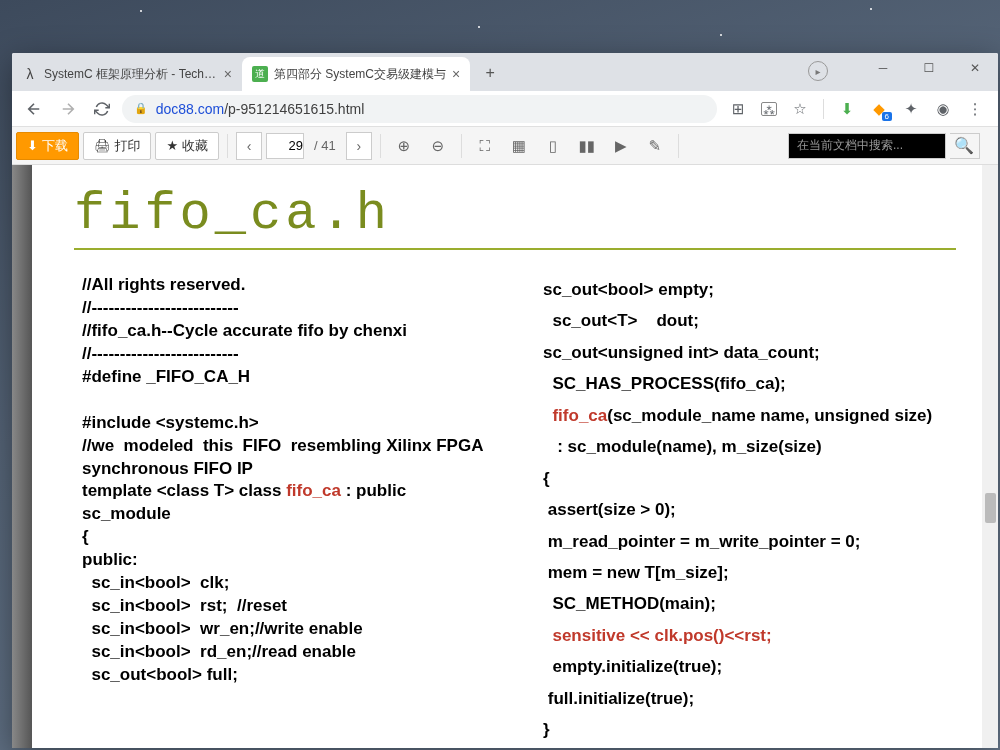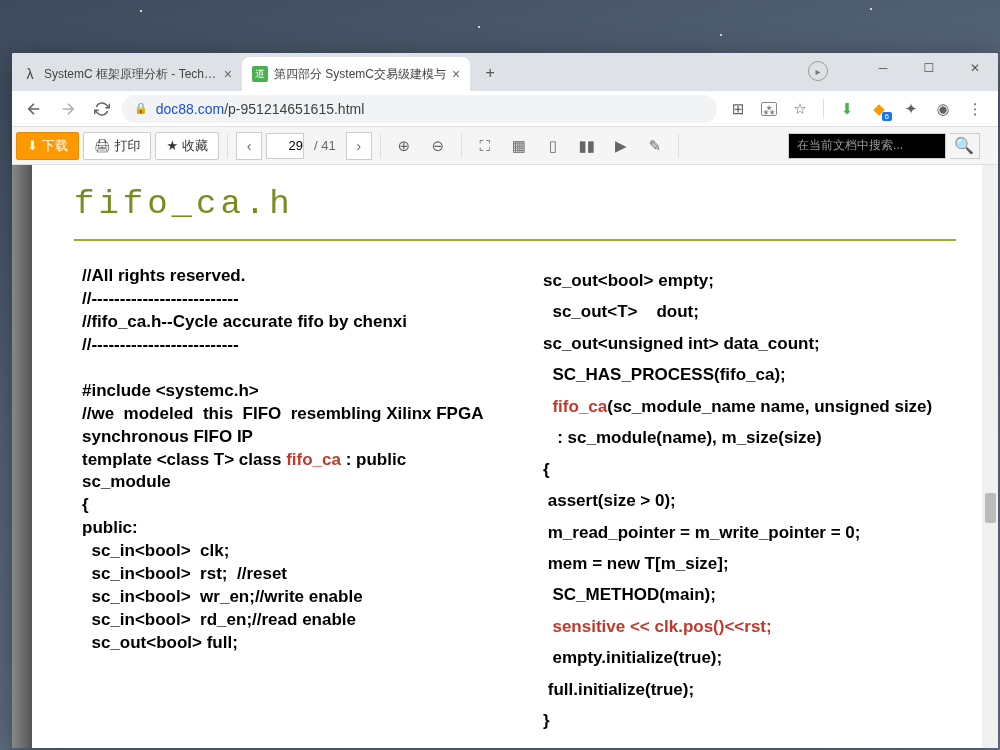--- a/index.html
+++ b/index.html
@@ -39,21 +39,21 @@
 .tb-nav { width: 26px; height: 28px; background: #fff; border: 1px solid #ccc; display: flex; align-items: center; justify-content: center; color: #666; font-size: 14px; }
 .page-input { width: 38px; height: 26px; border: 1px solid #ccc; text-align: right; font-size: 13px; }
 .page-total { font-size: 13px; color: #666; padding: 0 6px; text-align: right; }
 .tb-icon { width: 30px; height: 28px; display: flex; align-items: center; justify-content: center; color: #666; font-size: 15px; }
 .search-box { width: 158px; height: 26px; border: 1px solid #ccc; padding: 0 8px; font-size: 12px; color: #999; display: flex; align-items: center; background: #000000; margin-left: auto; }
 .search-btn { width: 30px; height: 26px; border: 1px solid #ccc; display: flex; align-items: center; justify-content: center; color: #999; border-left: none; }
 
 .doc-area { flex: 1; background: #666; display: flex; position: relative; overflow: hidden; }
 .page-edge { width: 20px; background: linear-gradient(90deg, #888 0%, #555 100%); }
 .page { flex: 1; background: #fff; padding: 16px 42px 10px 42px; overflow: hidden; }
-.page-title { font-family: "Courier New", monospace; font-size: 34px; color: #7a8c1f; letter-spacing: 4px; padding: 4px 0 16px 0; border-bottom: 2px solid #9aad2e; margin-bottom: 24px; }
+.page-title { font-family: "Courier New", monospace; font-size: 52px; color: #7a8c1f; letter-spacing: 4px; padding: 4px 0 4px 0; border-bottom: 2px solid #9aad2e; margin-bottom: 24px; }
 .columns { display: flex; gap: 48px; font-family: Arial, sans-serif; font-size: 17px; font-weight: bold; line-height: 1.35; color: #000; margin-left: 8px; }
 .col { flex: 1; }
 .col .line { white-space: pre-wrap; }
 .col .r { color: #c0392b; }
 .sbar { position: absolute; right: 0; top: 0; width: 16px; height: 100%; background: #f0f0f0; }
 .sthumb { position: absolute; right: 2px; top: 328px; width: 11px; height: 30px; background: #bbb; border-radius: 2px; }
 </style>
 </head>
 <body>
 
@@ -160,20 +160,21 @@
   <div class="doc-area">
     <div class="page-edge"></div>
     <div class="page">
       <div class="page-title">fifo_ca.h</div>
       <div class="columns">
         <div class="col" id="left-col">
             <div class="line">//All rights reserved.</div>
             <div class="line">//--------------------------</div>
             <div class="line">//fifo_ca.h--Cycle accurate fifo by chenxi</div>
             <div class="line">//--------------------------</div>
+            <div class="line">#define _FIFO_CA_H</div>
             <div class="line">&nbsp;</div>
             <div class="line">#include &lt;systemc.h&gt;</div>
             <div class="line">//we  modeled  this  FIFO  resembling Xilinx FPGA synchronous FIFO IP</div>
             <div class="line"><span>template &lt;class T&gt; class </span><span class="r">fifo_ca</span><span> : public sc_module</span></div>
             <div class="line">{</div>
             <div class="line">public:</div>
             <div class="line">  sc_in&lt;bool&gt;  clk;</div>
             <div class="line">  sc_in&lt;bool&gt;  rst;  //reset</div>
             <div class="line">  sc_in&lt;bool&gt;  wr_en;//write enable</div>
             <div class="line">  sc_in&lt;bool&gt;  rd_en;//read enable</div>

